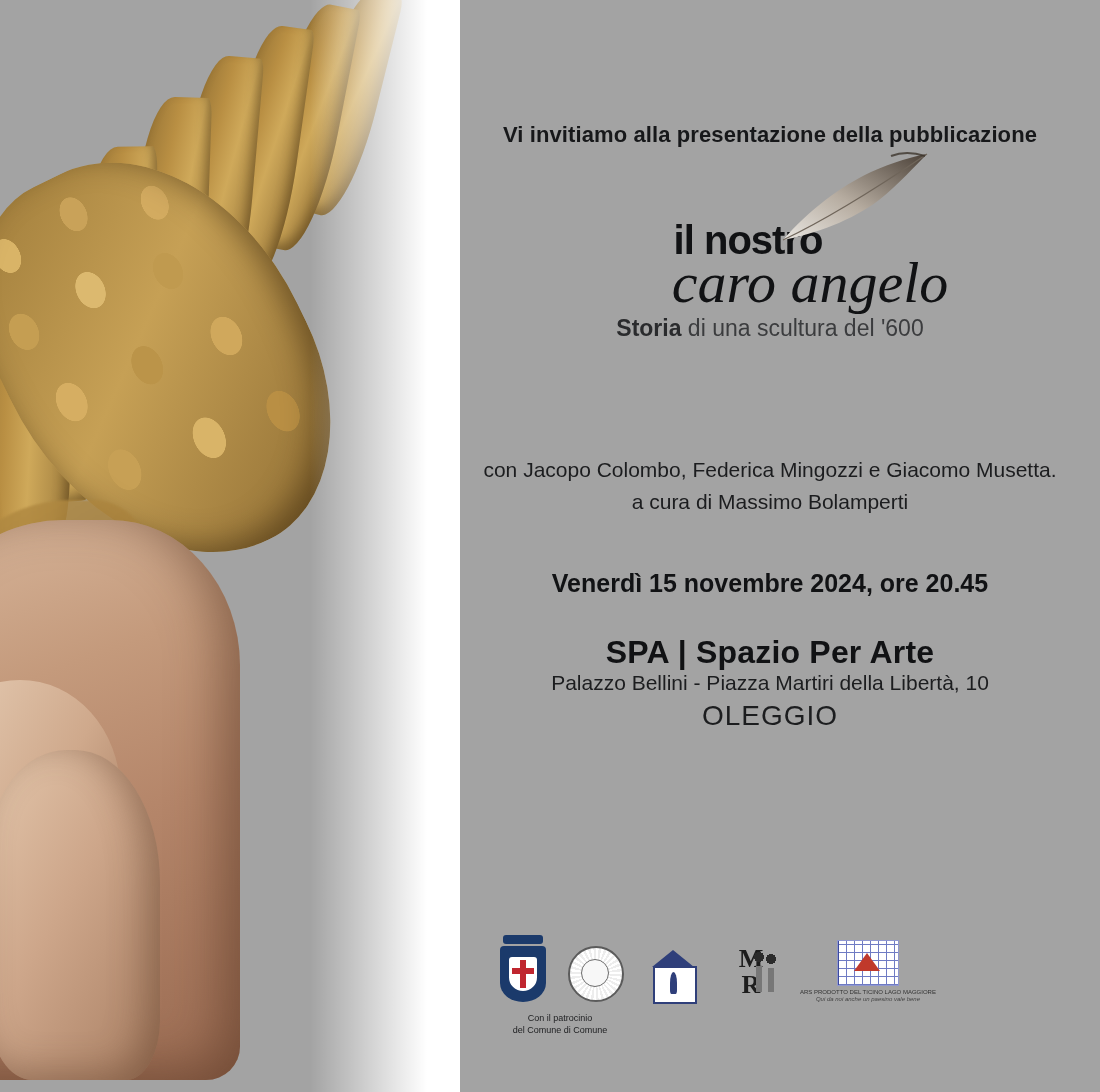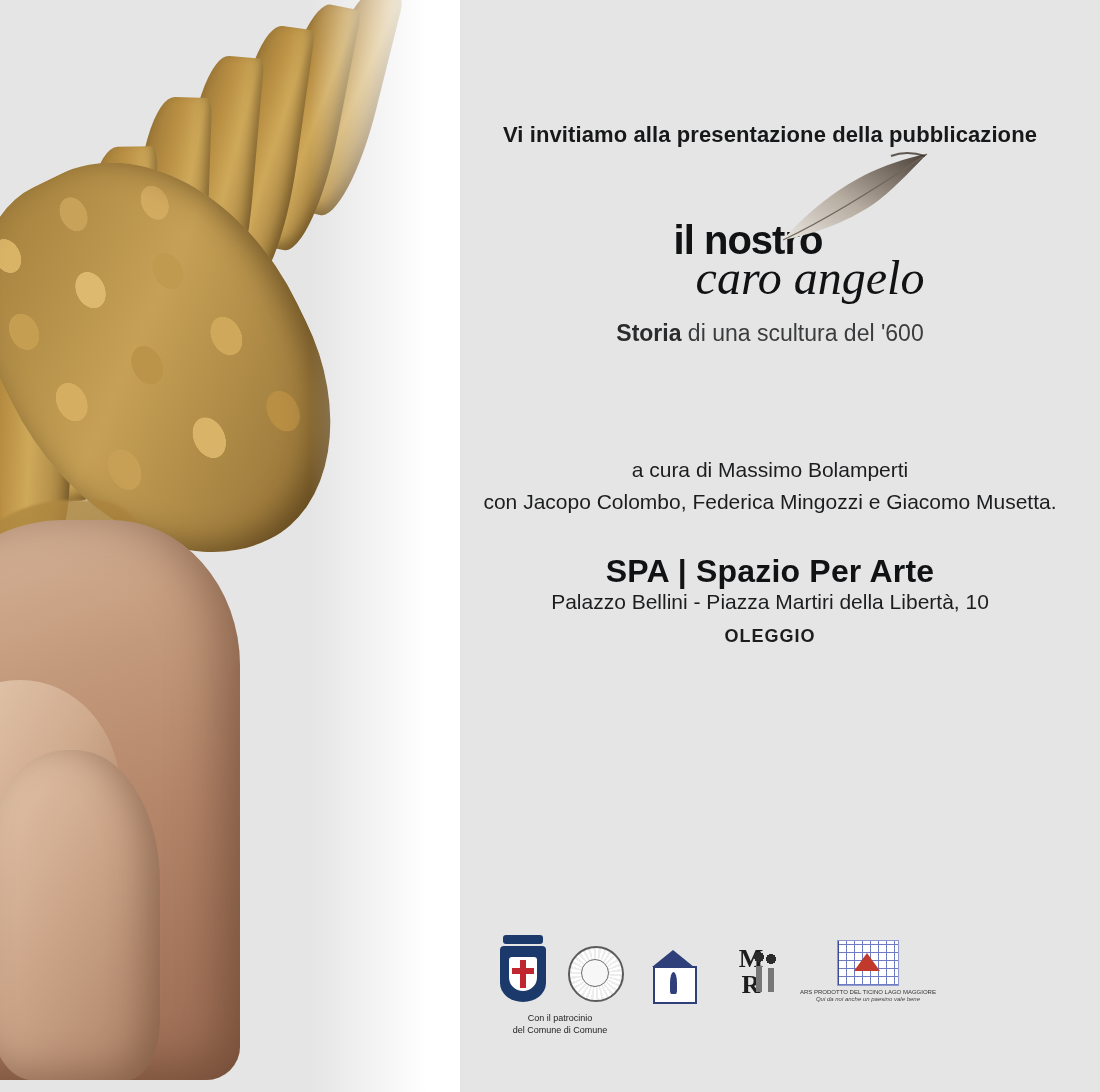--- a/index.html
+++ b/index.html
@@ -10,21 +10,21 @@
   body {
     font-family: "Liberation Sans", sans-serif;
     width: 1100px;
     height: 1092px;
     overflow: hidden;
   }
   .poster {
     position: relative;
     width: 1100px;
     height: 1092px;
-    background: #e5e5e5;
+    background: #a3a3a3;
     overflow: hidden;
   }
 
   
   .artwork {
     position: absolute;
     left: 0;
     top: 0;
     width: 460px;
     height: 1092px;
@@ -158,29 +158,29 @@
     font-size: 40px;
     font-weight: 700;
     color: #111214;
     letter-spacing: -1px;
     line-height: 1;
     padding-right: 44px;
   }
   .title-script {
     font-family: "Liberation Serif", serif;
     font-style: italic;
-    font-size: 48px;
+    font-size: 58px;
     font-weight: 400;
     color: #111214;
     line-height: 1;
     margin-top: -6px;
     padding-left: 80px;
   }
   .subtitle {
-    margin-top: 18px;
+    margin-top: 3px;
     font-size: 23px;
     color: #3b3c3e;
     font-weight: 400;
   }
   .subtitle .strong {
     font-weight: 700;
     color: #2a2b2d;
   }
 
   
@@ -210,25 +210,24 @@
     font-size: 32px;
     font-weight: 700;
     color: #111214;
     letter-spacing: .2px;
   }
   .address {
     font-size: 21px;
     color: #1c1d1f;
   }
   .city {
-    margin-top: 12px;
-    font-size: 18px;
+    margin-top: 5px;
+    font-size: 28px;
     color: #1c1d1f;
     letter-spacing: 1px;
-    font-weight: bold;
   }
 
   
   .logos {
     position: absolute;
     left: 500px;
     top: 935px;
     width: 560px;
     display: flex;
     align-items: flex-end;
@@ -426,24 +425,25 @@
       </svg>
 
       <div class="title-main">il nostro</div>
       <div class="title-script">caro angelo</div>
       <div class="subtitle">
         <span class="strong">Storia</span><span> di una scultura del '600</span>
       </div>
     </div>
 
     <div class="curator">
+      <div>con Jacopo Colombo, Federica Mingozzi e Giacomo Musetta.</div>
       <div>a cura di Massimo Bolamperti</div>
-      <div>con Jacopo Colombo, Federica Mingozzi e Giacomo Musetta.</div>
-    </div>
-
+    </div>
+
+    <div class="date">Venerdì 15 novembre 2024, ore 20.45</div>
 
     <div class="venue">SPA | Spazio Per Arte</div>
     <div class="address">Palazzo Bellini - Piazza Martiri della Libertà, 10</div>
     <div class="city">OLEGGIO</div>
   </div>
 
   <div class="logos">
 
     <div class="logo">
       <div class="crest-crown"></div>

